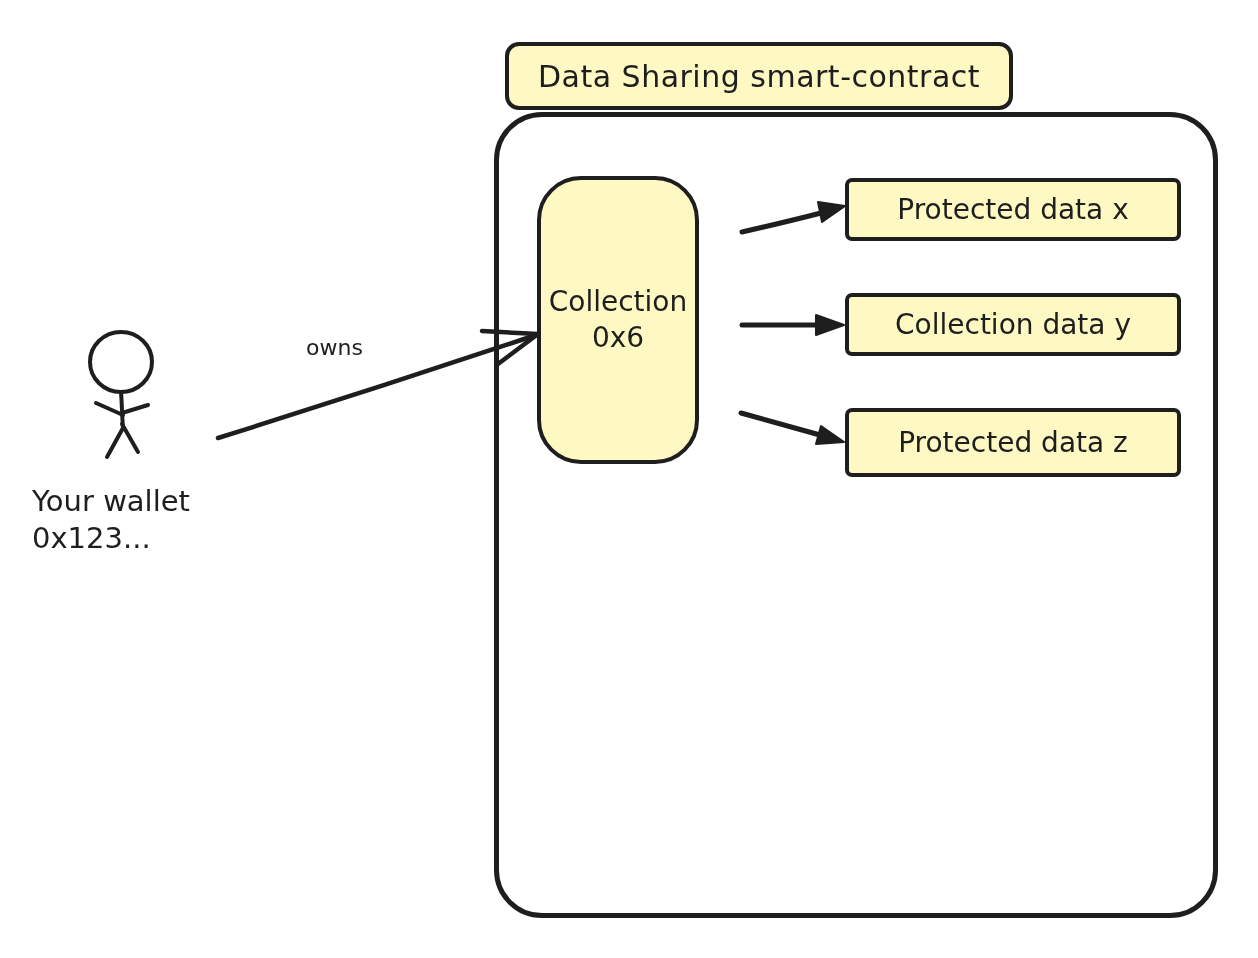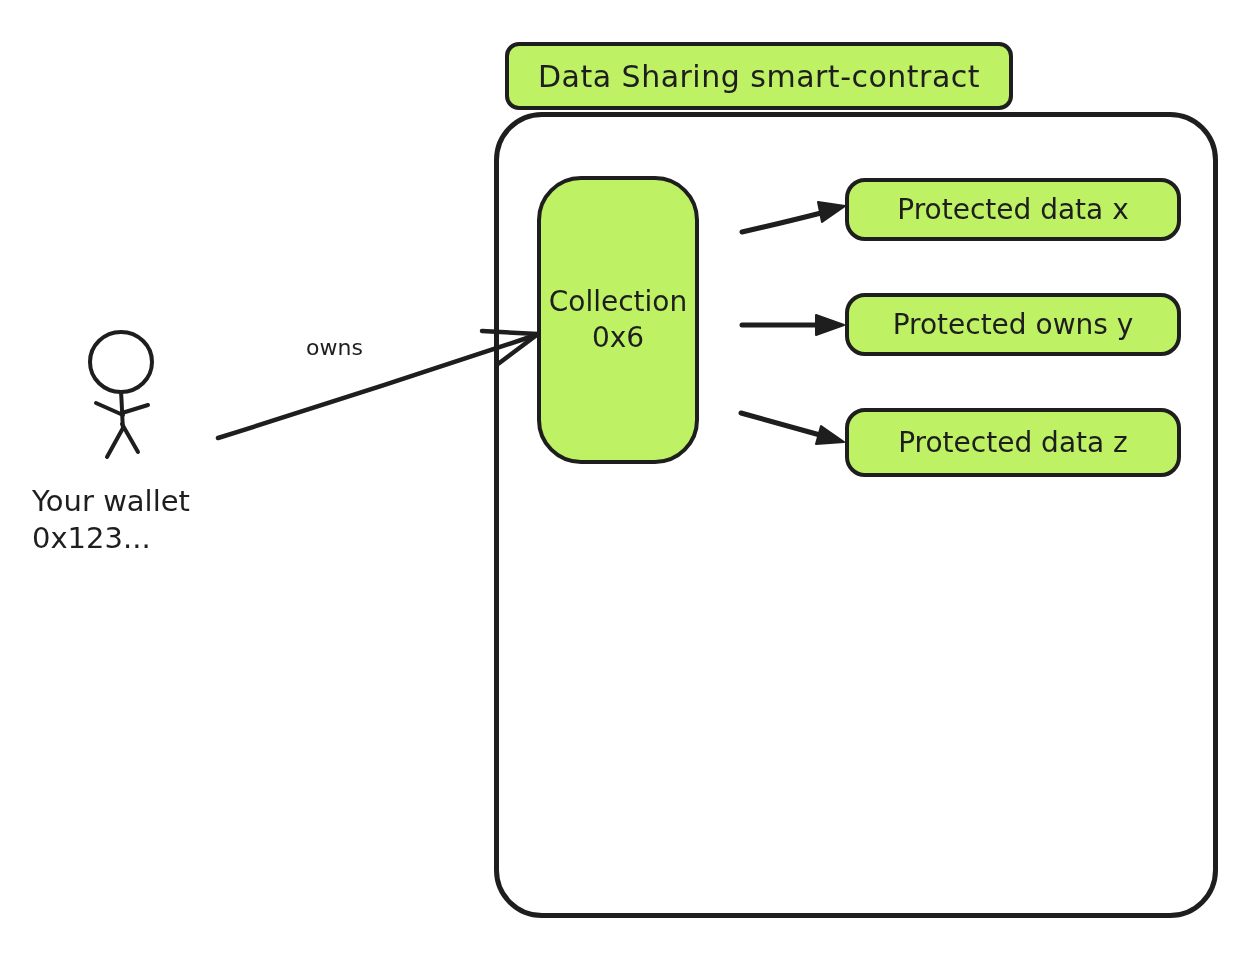--- a/index.html
+++ b/index.html
@@ -13,21 +13,21 @@
     position: relative;
     width: 1258px;
     height: 958px;
     background: #ffffff;
     overflow: hidden;
   }
   .box {
     position: absolute;
     box-sizing: border-box;
     border: 4px solid #1e1e1e;
-    background: #bef264;
+    background: #fef9c3;
     display: flex;
     align-items: center;
     justify-content: center;
     text-align: center;
   }
   .title-box {
     left: 505px; top: 42px;
     width: 508px; height: 68px;
     border-radius: 14px;
     font-size: 30px;
@@ -47,21 +47,21 @@
     width: 162px; height: 288px;
     border-radius: 44px;
     font-size: 28px;
     line-height: 36px;
     flex-direction: column;
     z-index: 2;
   }
   .protected-box {
     left: 845px;
     width: 336px; height: 63px;
-    border-radius: 20px;
+    border-radius: 7px;
     font-size: 28px;
     z-index: 2;
   }
   .protected-x { top: 178px; }
   .protected-y { top: 293px; }
   .protected-z { top: 408px; height: 69px; }
   .wallet-label {
     position: absolute;
     left: 32px; top: 483px;
     font-size: 29px;
@@ -96,21 +96,21 @@
 
   <div class="box collection-box">
     <span>Collection</span>
     <span>0x6</span>
   </div>
 
   <div class="box protected-box protected-x">
     <span>Protected data x</span>
   </div>
   <div class="box protected-box protected-y">
-    <span>Protected owns y</span>
+    <span>Collection data y</span>
   </div>
   <div class="box protected-box protected-z">
     <span>Protected data z</span>
   </div>
 
   <div class="wallet-label">
     <span>Your wallet</span>
     <span>0x123...</span>
   </div>
 

